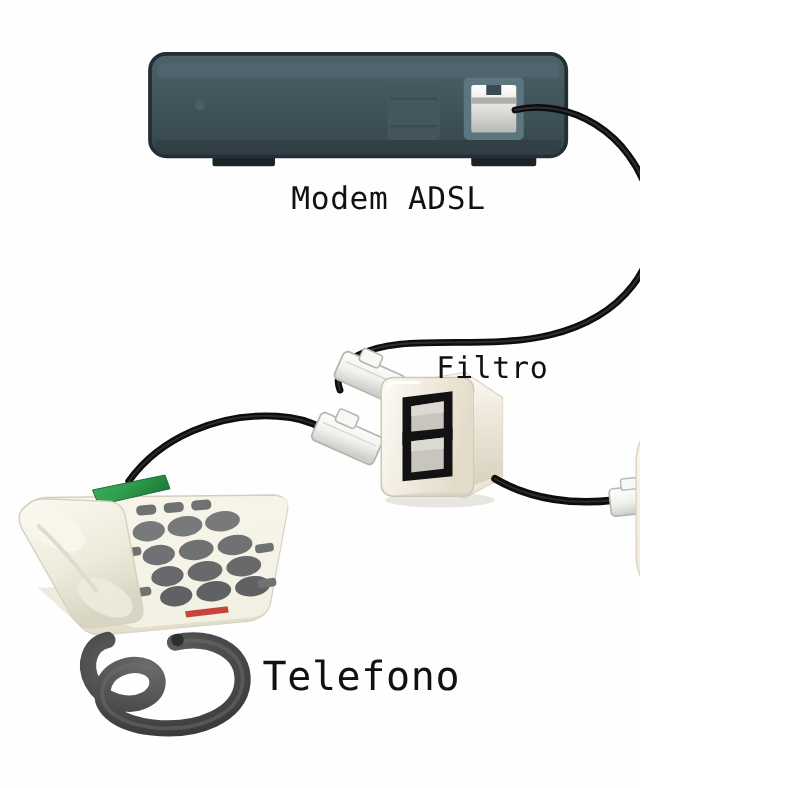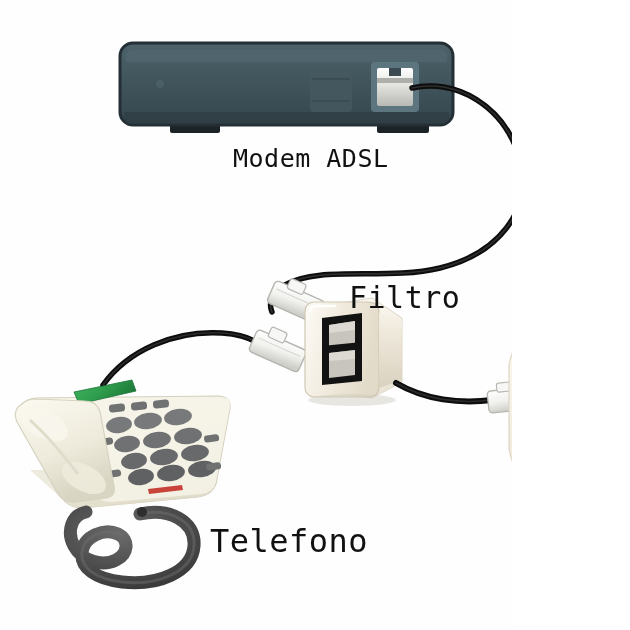--- a/index.html
+++ b/index.html
@@ -33,21 +33,21 @@
     font-weight: 400;
   }
   #label-modem {
     left: 233px;
     top: 144px;
     font-size: 25px;
   }
   #label-filtro {
     left: 349px;
     top: 280px;
-    font-size: 30px;
+    font-size: 24px;
   }
   #label-telefono {
     left: 210px;
     top: 522px;
     font-size: 32px;
   }
 </style>
 </head>
 <body>
 

